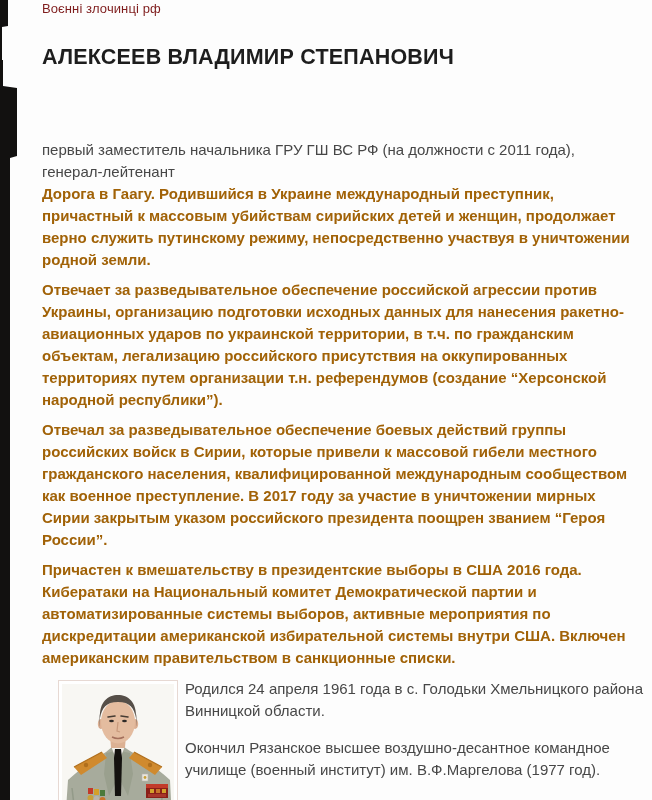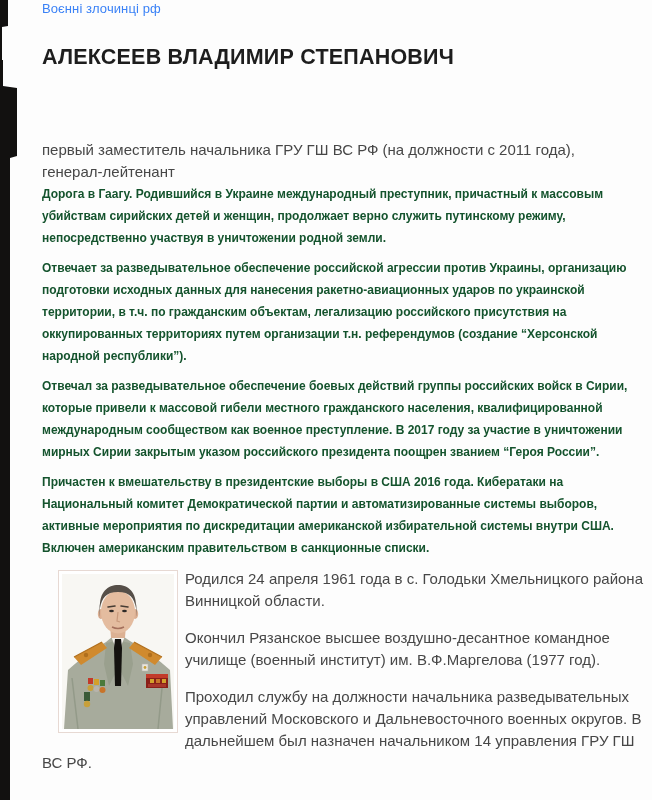--- a/index.html
+++ b/index.html
@@ -15,35 +15,35 @@
   .edge-artifact{
     position:absolute;left:0;top:0;width:18px;height:800px;
     background:#121110;
     clip-path:polygon(0px 0px,8px 0px,8px 26px,2px 27px,2px 60px,3px 60px,3px 86px,
                       17px 88px,17px 156px,10px 158px,10px 800px,0px 800px);
   }
 
   .content{position:absolute;left:42px;top:0;width:601px;color:#454545;}
 
   .breadcrumb{
-    font-size:13px;line-height:15px;color:#3b82f6;padding-top:1px;
+    font-size:13px;line-height:15px;color:#7f1d1d;padding-top:1px;
     letter-spacing:.1px;cursor:pointer;
   }
   .title{
     margin:29px 0 0 0;
     font-size:21.5px;line-height:24px;font-weight:bold;color:#1d1d1d;
     letter-spacing:.2px;
   }
   .subtitle{
     margin:70px 4px 0 0;
     font-size:15px;line-height:22px;color:#474747;font-weight:400;
   }
   .lead p{
     margin:0 0 8px 0;
-    font-size:12px;line-height:22px;font-weight:bold;color:#14532d;
+    font-size:15px;line-height:22px;font-weight:bold;color:#a16207;
   }
   .lead p:first-child{margin-top:0;}
   .bio{margin-top:9px;font-size:15px;line-height:22px;color:#474747;}
   .bio p{margin:0 0 15px 0;}
   .bio p:last-child{margin-bottom:0;}
 
   .photo-frame{
     float:left;
     width:112px;height:155px;
     padding:3px;border:1px solid #e7d9d3;background:#fff;

